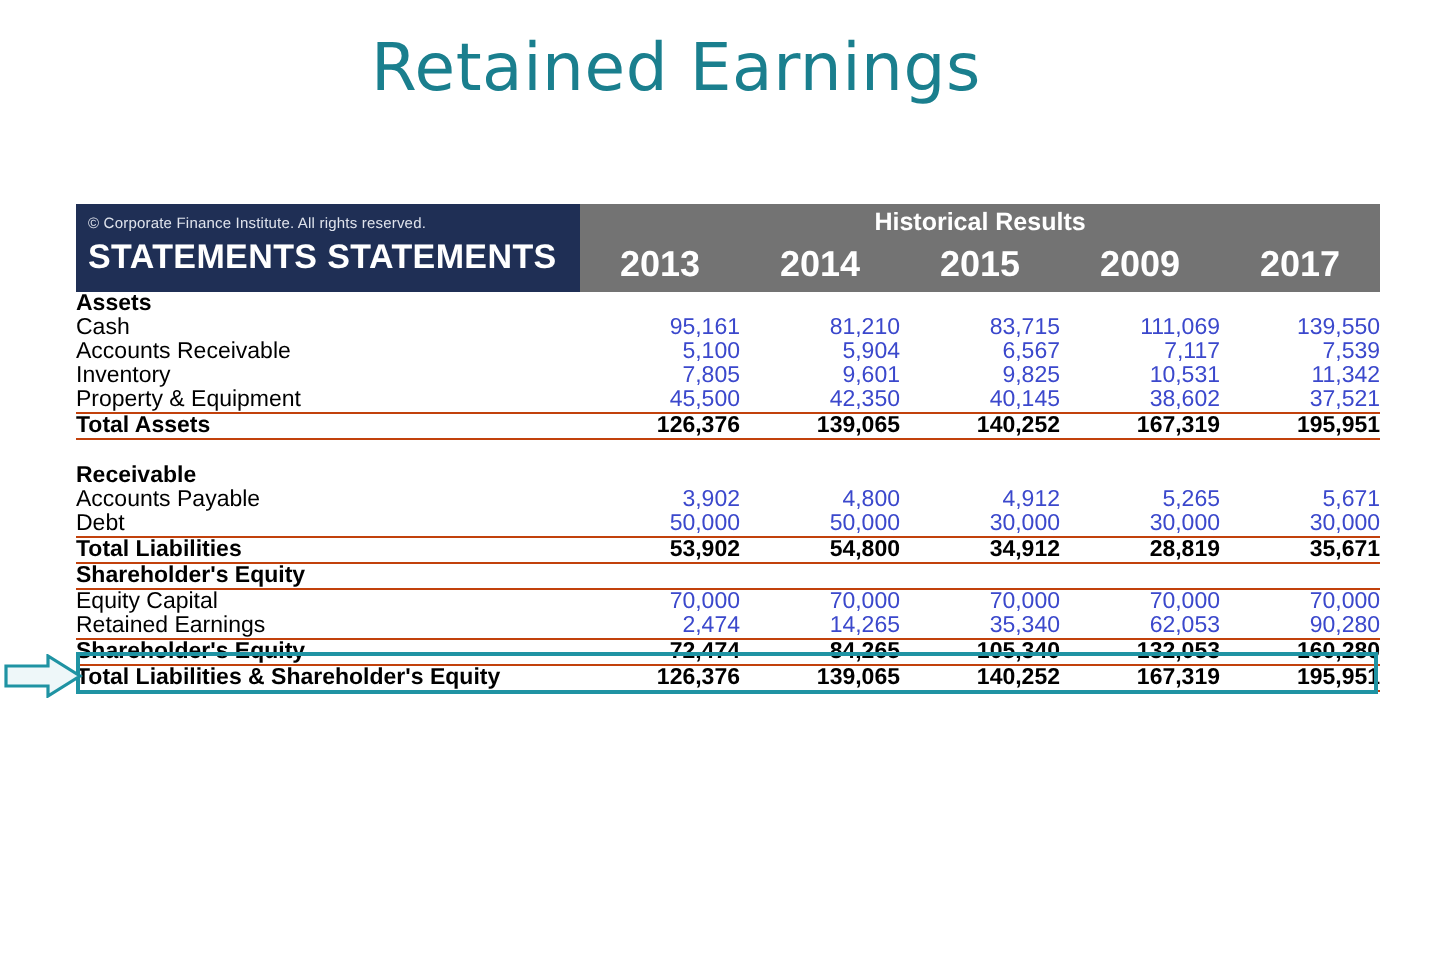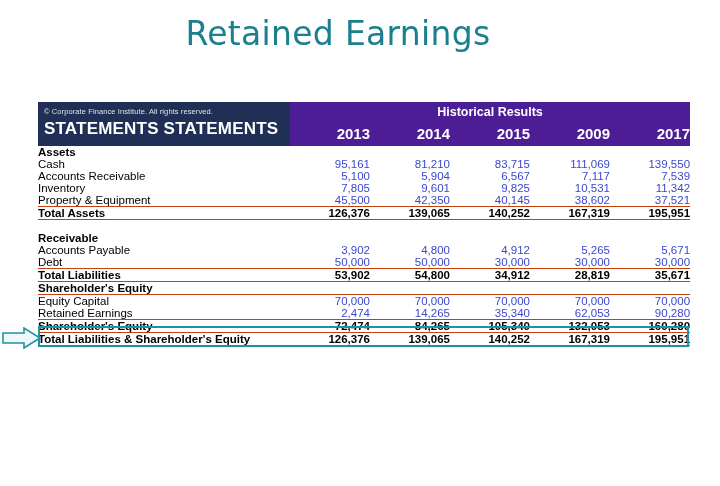--- a/index.html
+++ b/index.html
@@ -60,33 +60,32 @@
     letter-spacing: 0.1px;
     font-family: "Liberation Sans", sans-serif;
   }
   .brand-big {
     font-size: 17px;
     font-weight: 700;
     padding: 3px 0 7px 6px;
     letter-spacing: 0.2px;
   }
   .hdr-teal {
-    background: #4c1d95;
+    background: #737373;
     color: #ffffff;
     text-align: center;
   }
   .hdr-hist {
     font-size: 12.5px;
     font-weight: 700;
     padding: 7px 0 2px 0;
   }
   .hdr-year {
-    font-size: 15px;
-    font-weight: 700;
-    text-align: right;
+    font-size: 18px;
+    font-weight: 700;
     padding: 4px 13px 7px 0;
   }
 
   
   .lbl {
     font-size: 11.5px;
     color: #000000;
     padding: 2px 0 2px 6px;
     white-space: nowrap;
   }

